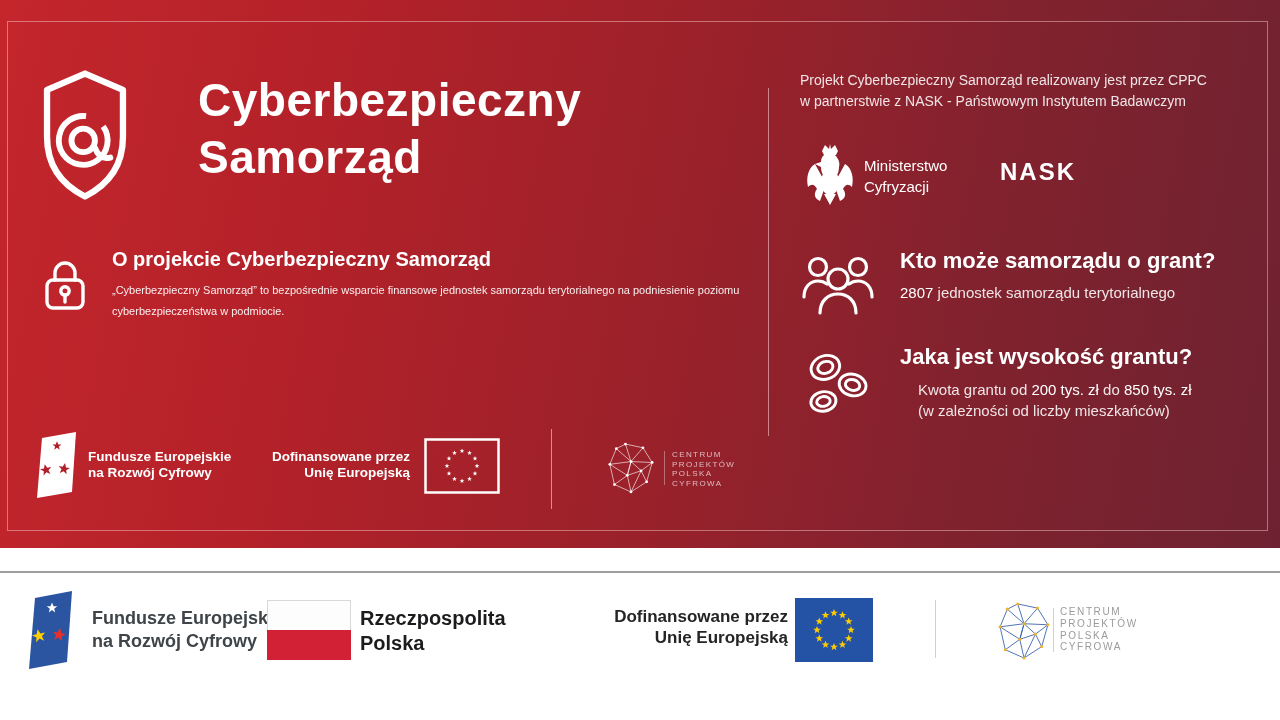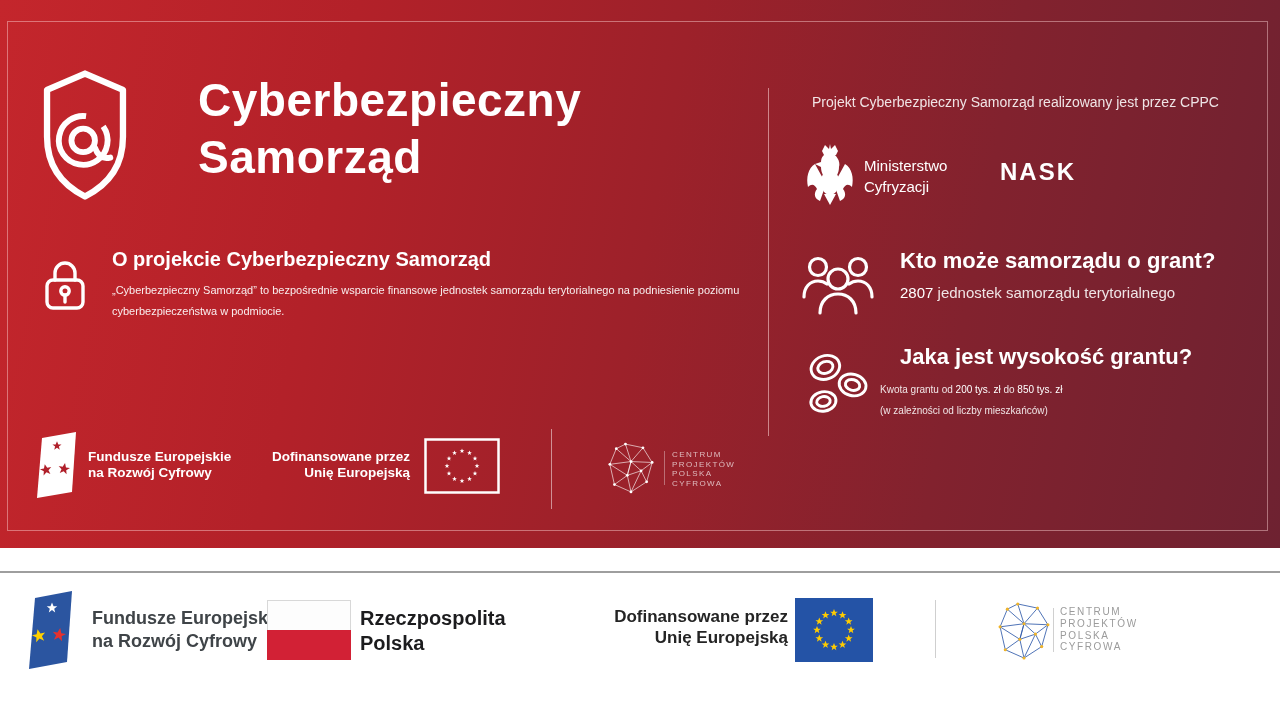--- a/index.html
+++ b/index.html
@@ -9,33 +9,33 @@
 
   
   .banner{position:absolute;left:0;top:0;width:1280px;height:548px;
           background:linear-gradient(101deg,#c4262c 0%,#b32129 26%,#9d212a 50%,#82222e 74%,#6e2231 100%);}
   .banner-frame{position:absolute;left:7px;top:21px;right:12px;bottom:17px;
                 border:1px solid rgba(255,214,214,.45);pointer-events:none;}
   .banner-vdivider{position:absolute;left:768px;top:88px;width:1px;height:348px;
                    background:rgba(255,218,218,.55);}
   .title{left:198px;top:72px;color:#fff;font-weight:bold;font-size:46px;
          line-height:57px;letter-spacing:.5px;}
-  .partner-note{left:800px;top:92px;width:452px;color:rgba(255,255,255,.88);
-                font-size:14px;line-height:21px;margin-left:12px;}
+  .partner-note{left:800px;top:70px;width:452px;color:rgba(255,255,255,.88);
+                font-size:14px;line-height:21px;}
   .ministry-text{left:864px;top:155px;color:#fff;font-size:15px;line-height:21px;}
   .nask{left:1000px;top:158px;color:#fff;font-size:24px;font-weight:800;letter-spacing:2px;}
 
   .sec-heading{color:#fff;font-weight:bold;}
   .about-heading{left:112px;top:248px;font-size:20px;}
   .about-body{left:112px;top:280px;width:648px;color:rgba(255,255,255,.92);
               font-size:11px;line-height:21px;}
   .who-heading{left:900px;top:248px;font-size:22px;}
   .who-sub{left:900px;top:284px;font-size:15px;color:rgba(255,255,255,.88);}
   .amount-heading{left:900px;top:344px;font-size:22px;}
-  .amount-sub{left:880px;top:379px;font-size:10px;line-height:21px;color:rgba(255,255,255,.88);}
+  .amount-sub{left:918px;top:379px;font-size:15px;line-height:21px;color:rgba(255,255,255,.88);}
   .b{font-weight:normal;color:#fff;}
 
   
   .fe-white-text{left:88px;top:449px;color:#fff;font-weight:bold;font-size:13.5px;line-height:15.5px;}
   .cofund-red{left:252px;top:449px;width:158px;text-align:right;color:#fff;font-weight:bold;
               font-size:13.5px;line-height:15.5px;}
   .red-strip-divider{left:551px;top:429px;width:1px;height:80px;background:rgba(255,255,255,.5);}
   .cppc-red-vline{left:664px;top:451px;width:1px;height:34px;background:rgba(255,255,255,.35);}
   .cppc-red-text{left:672px;top:450px;color:rgba(255,255,255,.68);font-size:8px;
                  letter-spacing:1.4px;line-height:9.7px;}
@@ -73,20 +73,21 @@
       <path d="M63 88 q5 14 17 11" fill="none" stroke="#fff" stroke-width="6.5" stroke-linecap="round"></path>
     </svg>
 
     <div class="abs title">
       <div>Cyberbezpieczny</div>
       <div>Samorząd</div>
     </div>
 
     <div class="abs partner-note">
       <div>Projekt Cyberbezpieczny Samorząd realizowany jest przez CPPC</div>
+      <div>w partnerstwie z NASK - Państwowym Instytutem Badawczym</div>
     </div>
 
     <svg class="abs" style="left:806px;top:142px;" width="48" height="64" viewBox="0 0 48 64" fill="#fff">
       <polygon points="16,9 19,3 23,7 24,2 25,7 29,3 32,9 30,13 18,13"></polygon>
       <path d="M24 11 c-6 0 -9 4 -9 9 l-6 2 6 3 c0 6 3 12 9 12 s9 -6 9 -12 c2 -5 -3 -14 -9 -14 z"></path>
       <path d="M9 22 C2 26 0 36 2 45 C6 41 9 43 11 47 C7 52 9 57 14 59 L20 42 Z"></path>
       <path d="M39 22 C46 26 48 36 46 45 C42 41 39 43 37 47 C41 52 39 57 34 59 L28 42 Z"></path>
       <ellipse cx="24" cy="40" rx="9" ry="13"></ellipse>
       <polygon points="18,52 30,52 24,63"></polygon>
     </svg>

